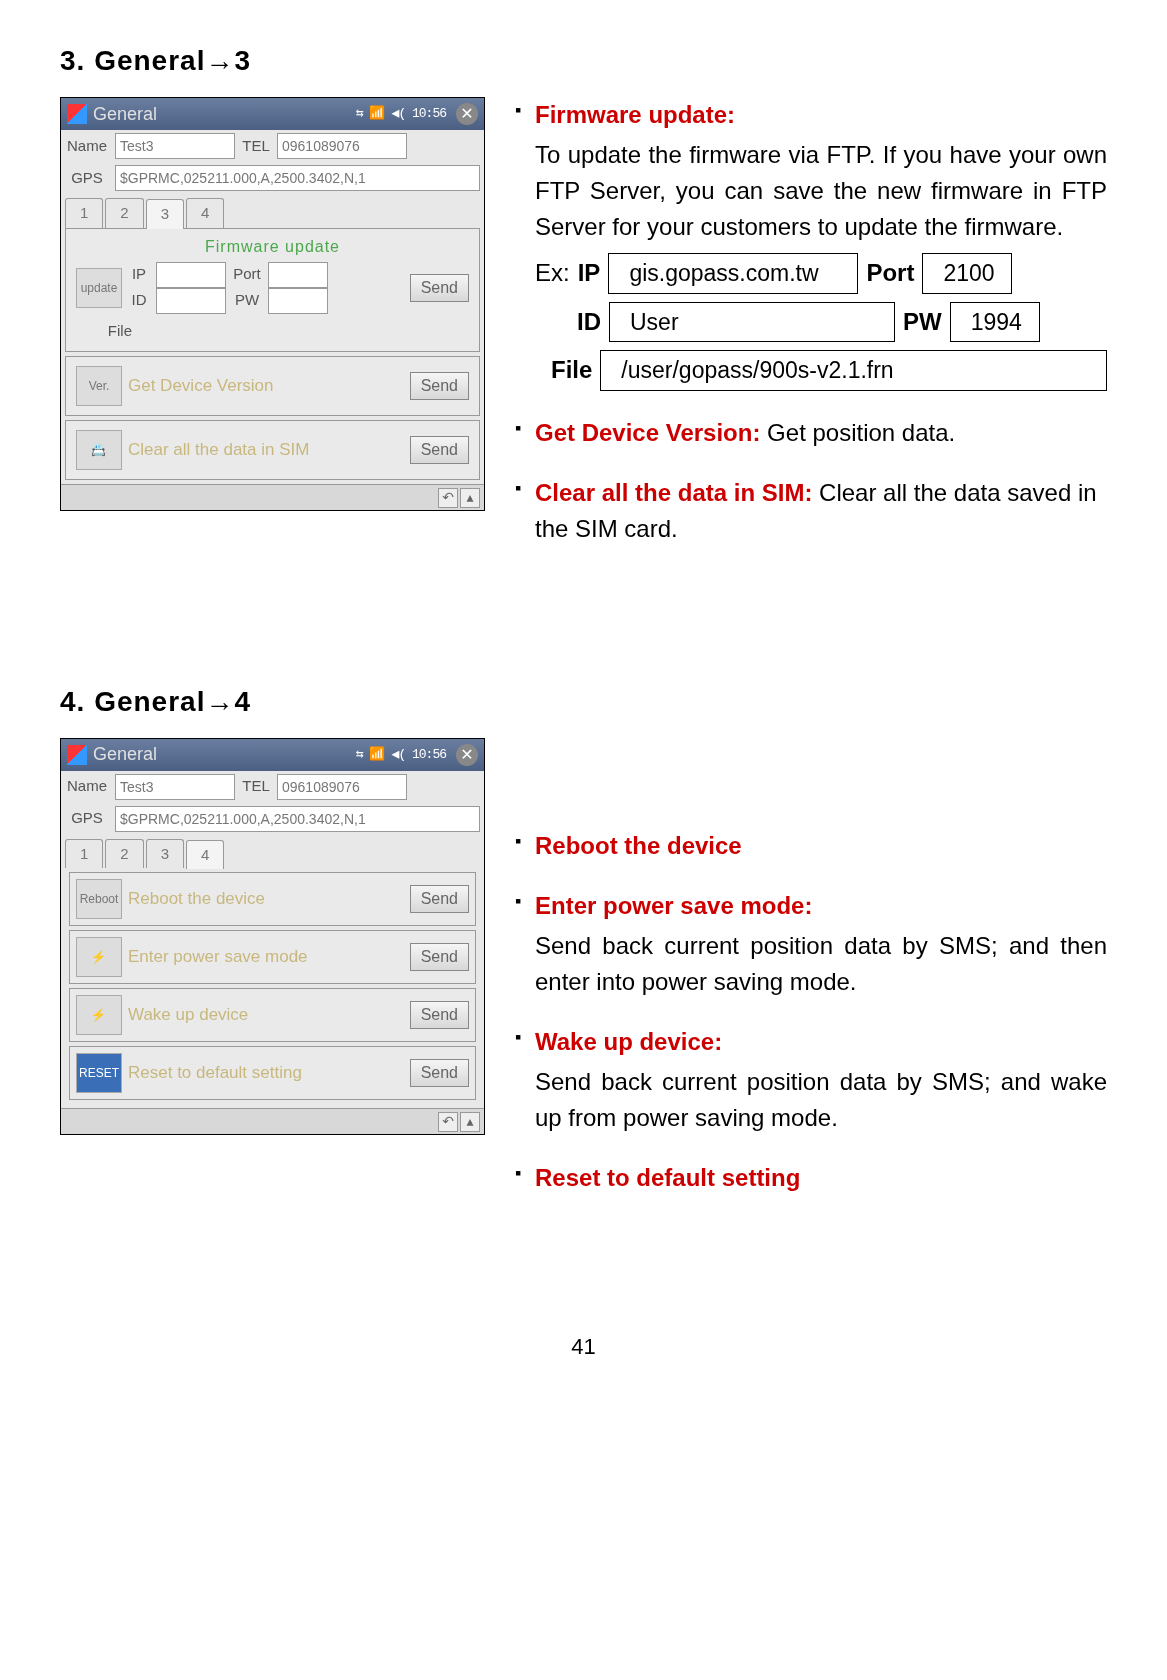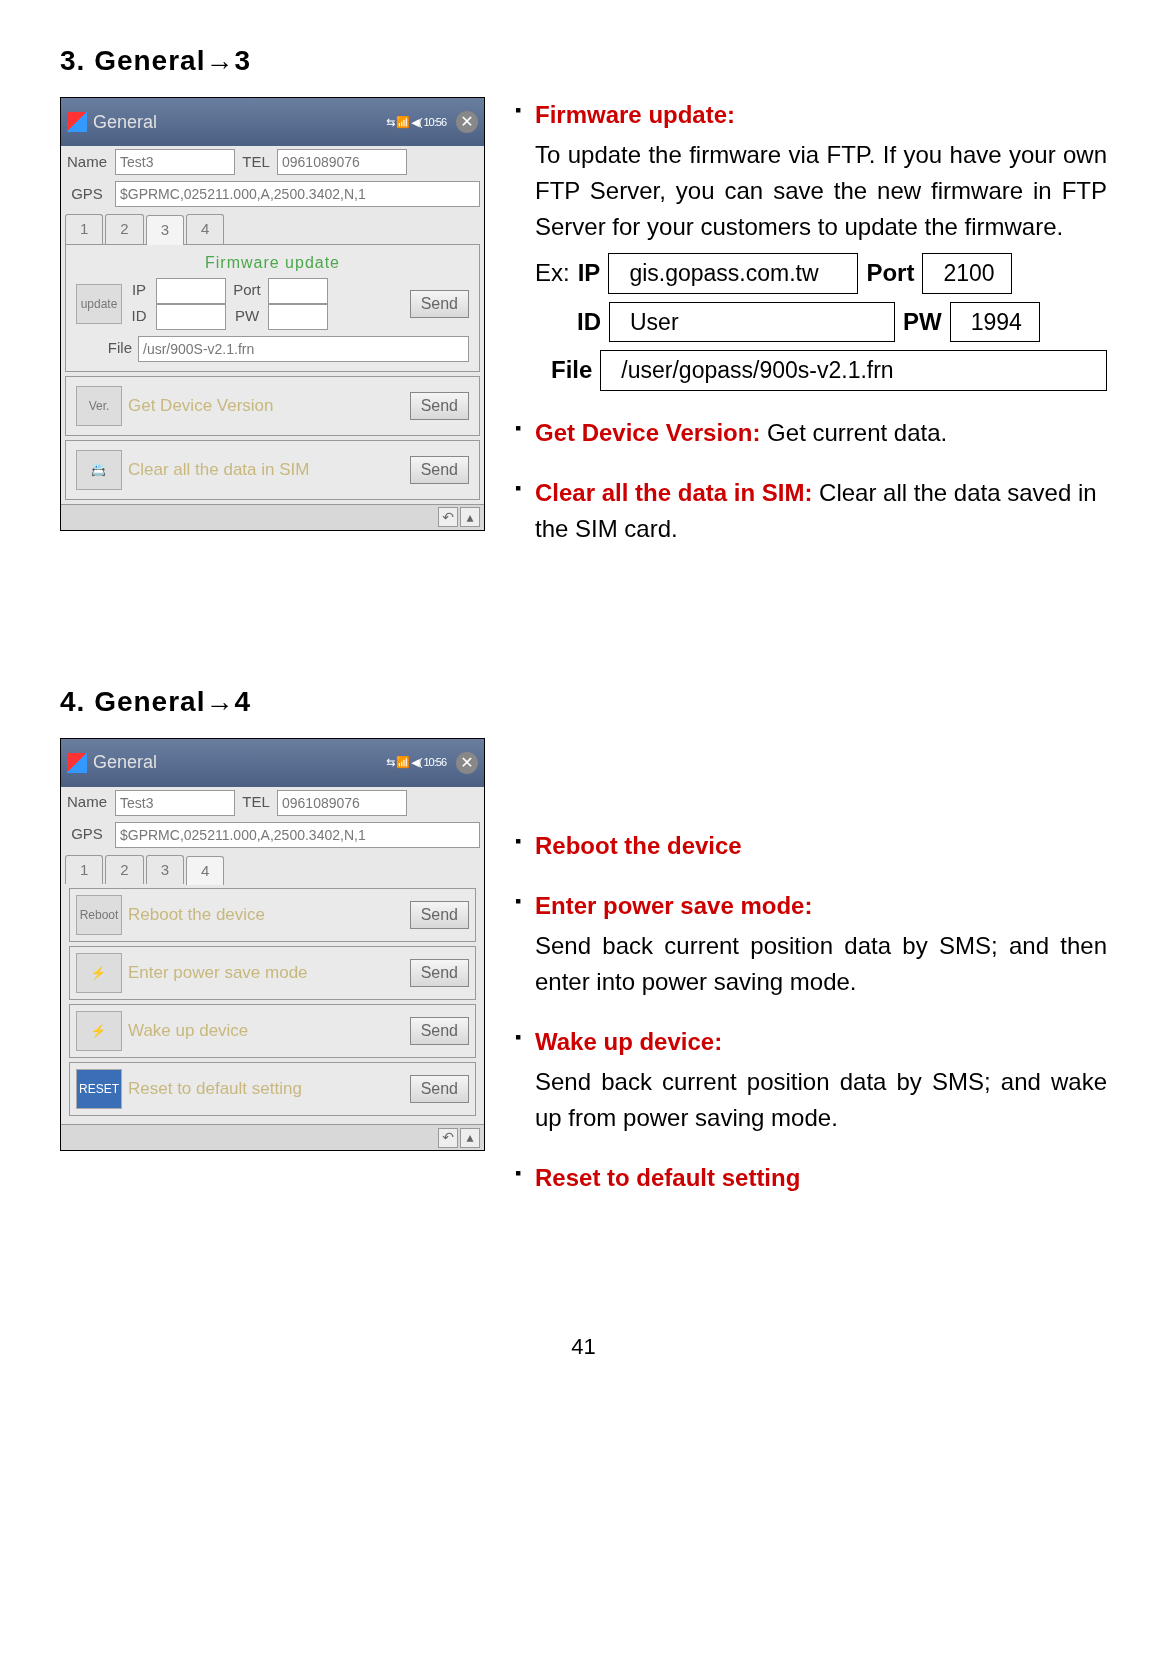--- a/index.html
+++ b/index.html
@@ -32,29 +32,29 @@
       font-size: 15px;
       color: #000;
       filter: blur(0.3px);
     }
     .titlebar {
       background: linear-gradient(#6a7fa0, #4a5f82);
       color: #fff;
       display: flex;
       align-items: center;
       padding: 4px 6px;
-      height: 48px;
+      height: 32px;
       gap: 6px;
     }
     .titlebar .tb-icon {
       width: 20px; height: 20px;
       background: linear-gradient(135deg, #ff3333 50%, #3399ff 50%);
     }
     .titlebar .tb-title { flex: 1; font-size: 18px; color:#e0e0e0; }
-    .titlebar .tb-stat { font-size: 11px; color:#fff; letter-spacing: -1px; }
+    .titlebar .tb-stat { font-size: 13px; color:#fff; letter-spacing: -1px; font-family: Liberation Mono, monospace; }
     .titlebar .tb-close {
       width: 22px; height: 22px; border-radius: 50%;
       background: #888; color: #fff; display: flex; align-items: center; justify-content: center;
       font-size: 16px; margin-left: 4px;
     }
     .formrow { display: flex; align-items: center; padding: 3px 4px; gap: 6px; }
     .fl { color: #555; font-size: 15px; min-width: 44px; text-align: center; }
     .inp {
       background: #fff; border: 1px solid #999; color: #777;
       padding: 2px 4px; font-size: 14px; height: 26px;
@@ -134,21 +134,20 @@
             <span class="fl" style="min-width:22px">ID</span>
             <span class="inp" style="width:70px"></span>
             <span class="fl" style="min-width:30px">PW</span>
             <span class="inp" style="width:60px"></span>
           </div>
         </div>
         <button class="btn">Send</button>
       </div>
       <div class="formrow">
         <span class="fl" style="min-width:56px;text-align:right">File</span>
-        <span class="inp" style="flex:1">/usr/900S-v2.1.frn</span>
       </div>
     </div>
     <div class="panel">
       <div class="formrow">
         <div class="iconbox">Ver.</div>
         <span class="creamlabel" style="flex:1">Get Device Version</span>
         <button class="btn">Send</button>
       </div>
     </div>
     <div class="panel">
@@ -184,21 +183,21 @@
           <span class="exbox" style="width:90px">1994</span>
         </div>
         <div class="exrow">
           <span class="exlabel" style="width:8px"></span>
           <span class="exlabel" style="font-weight:bold">File</span>
           <span class="exbox" style="flex:1">/user/gopass/900s-v2.1.frn</span>
         </div>
       </li>
       <li>
         <span class="red">Get Device Version:</span>
-        <span>Get current data.</span>
+        <span>Get position data.</span>
       </li>
       <li>
         <span class="red">Clear all the data in SIM:</span>
         <span>Clear all the data saved in the SIM card.</span>
       </li>
     </ul>
   </div>
 </div>
 
 <h2 class="section-heading">4. General→4</h2>

